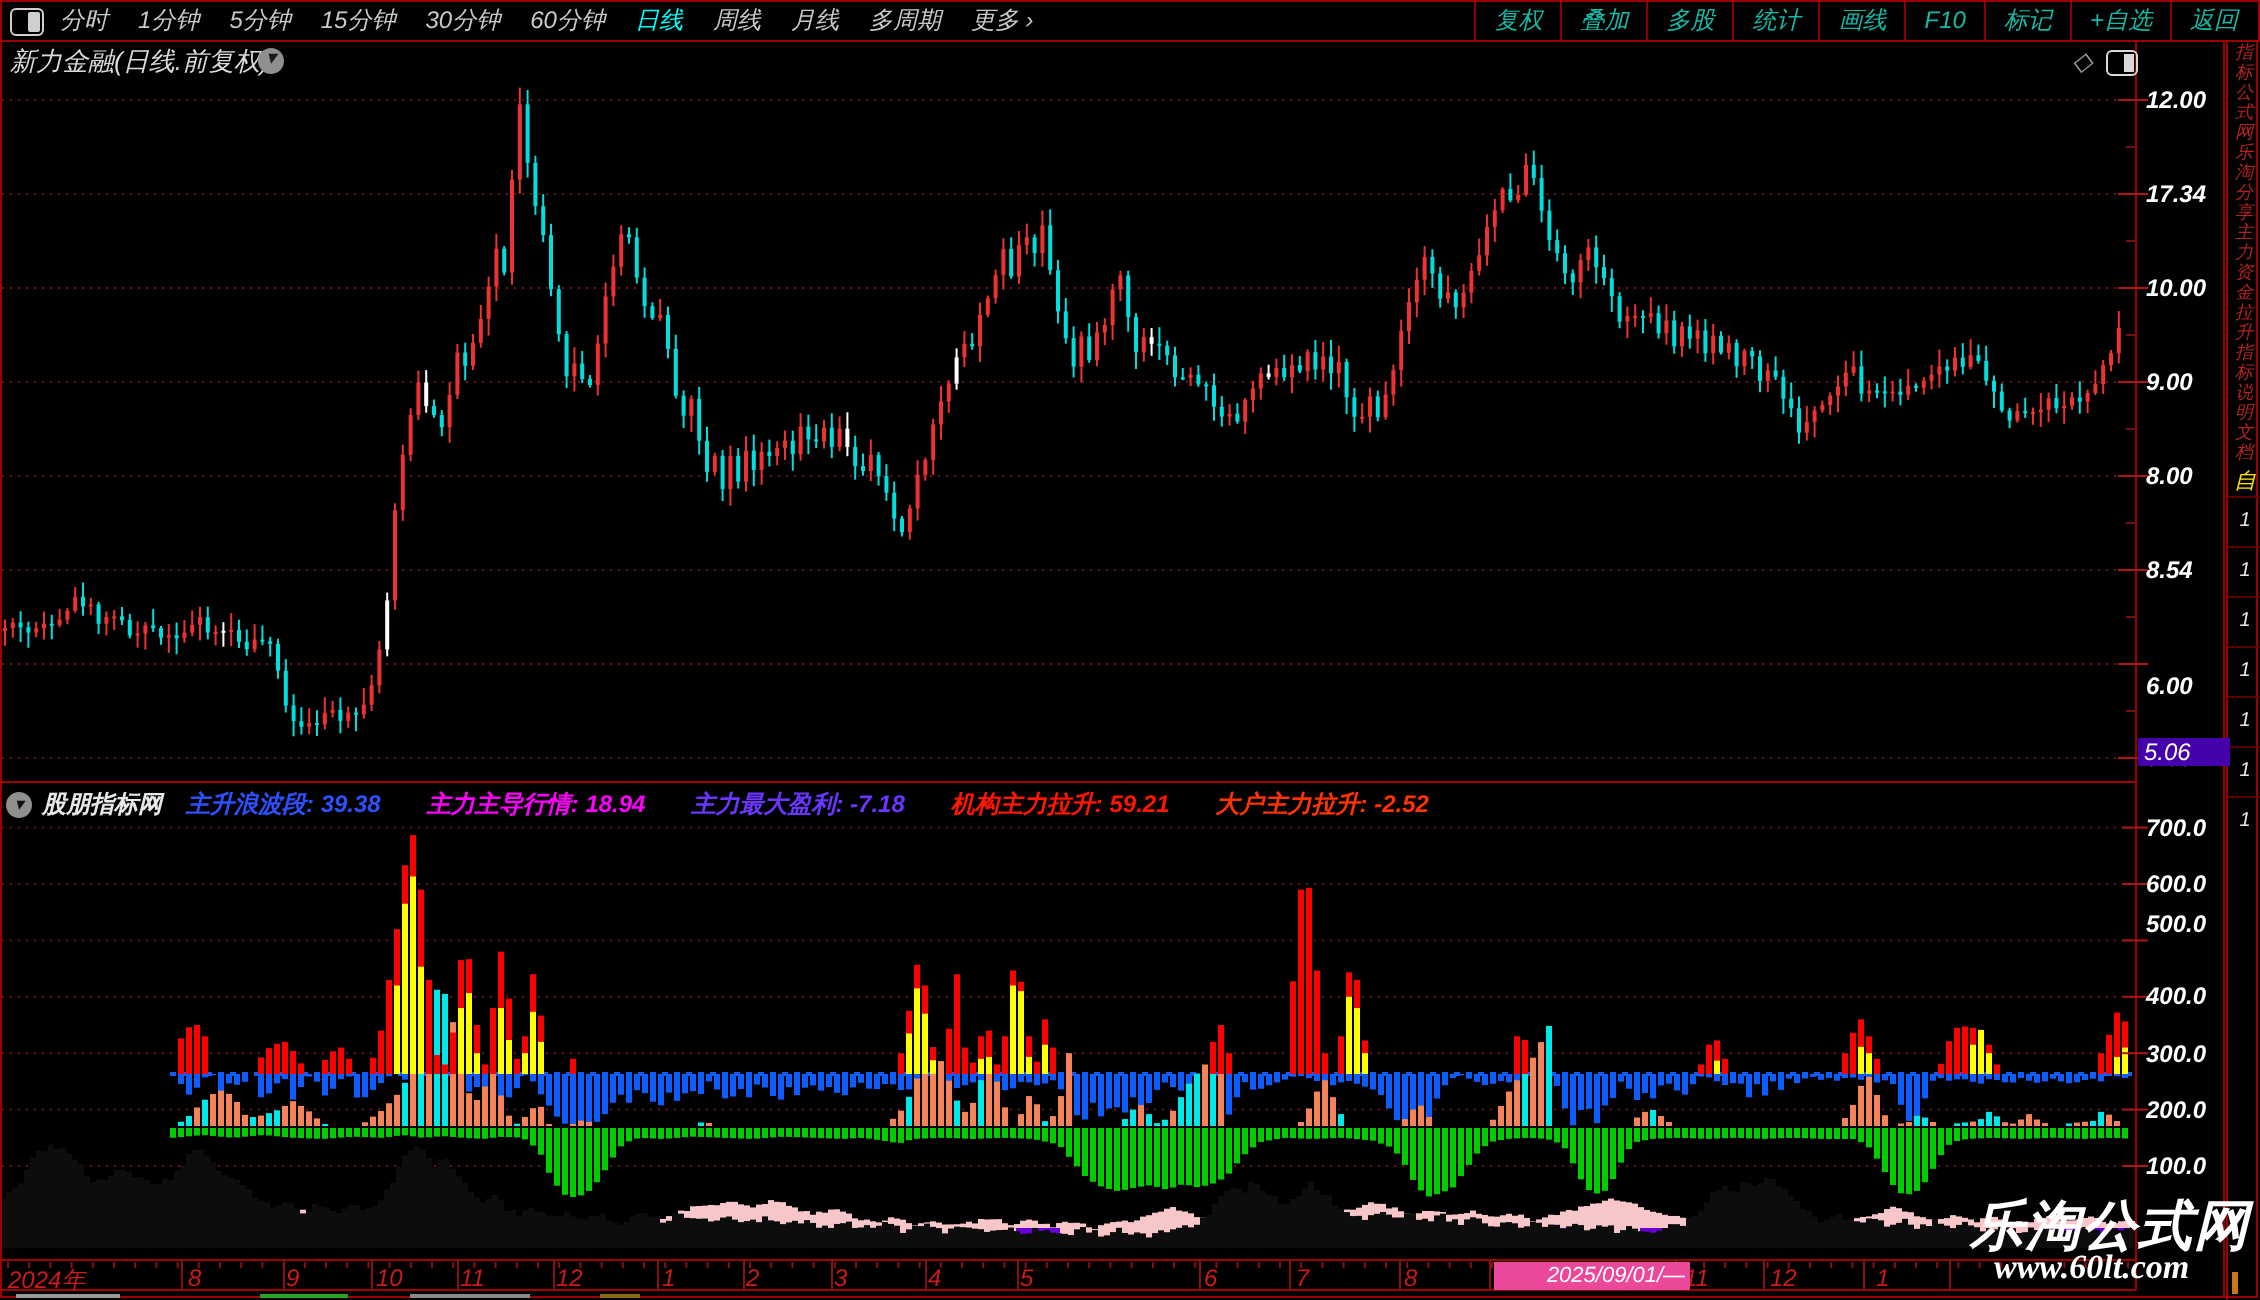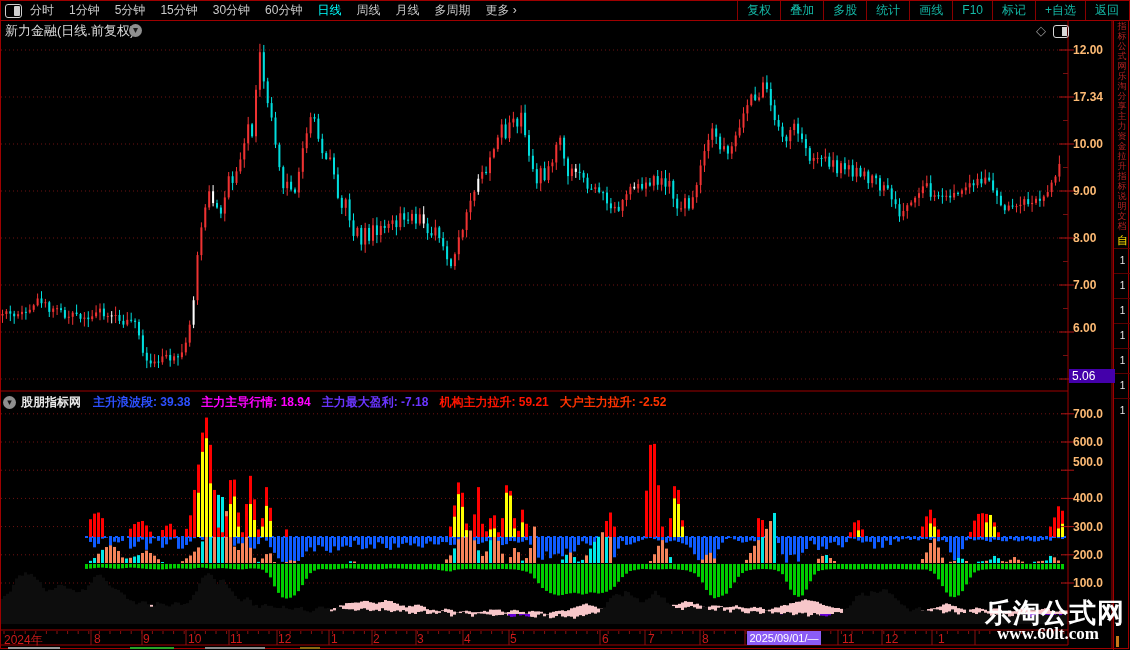--- a/index.html
+++ b/index.html
@@ -1,47 +1,47 @@
 <!DOCTYPE html>
 <html><head>
 <meta charset="utf-8">
 <style>
   html,body{margin:0;padding:0;background:#000;}
   #app{position:relative;width:1130px;height:650px;background:#000;overflow:hidden;
-       font-family:"Liberation Sans",sans-serif;-webkit-font-smoothing:none;}
+       font-family:"Liberation Sans",sans-serif;font-style:italic;-webkit-font-smoothing:none;}
   svg#gfx{position:absolute;left:0;top:0;z-index:1;}
   .menubar{position:absolute;left:0;top:0;width:1130px;height:21px;box-sizing:border-box;
            border:1px solid #9e0000;background:#000;z-index:5;display:flex;align-items:center;}
   .win-icon{width:15px;height:12px;border:1px solid #cfcfcf;border-radius:3px;margin:0 8px 0 4px;
             position:relative;background:#000;}
   .win-icon::after{content:"";position:absolute;right:1px;top:1px;bottom:1px;width:6px;background:#cfcfcf;border-radius:1px;}
   .menu-left{display:flex;gap:15px;color:#c9c9c9;font-size:12px;white-space:nowrap;}
   .menu-left .mi{cursor:default;}
   .menu-left .mi.active{color:#00ffff;}
   .menu-right{position:absolute;right:1px;top:0;height:19px;display:flex;align-items:center;color:#14b8a6;font-size:12px;}
   .menu-right .mi{padding:0 9px;height:19px;line-height:19px;border-left:1px solid #8a0000;white-space:nowrap;}
   .chart-title{position:absolute;left:5px;top:22px;color:#dadada;font-size:13px;z-index:6;}
   .title-chevron{position:absolute;left:129px;top:24px;width:13px;height:13px;border-radius:50%;
                  background:#8f8f8f;color:#1a1a1a;font-size:10px;line-height:12px;text-align:center;z-index:6;}
   .diamond-icon{position:absolute;left:1036px;top:23px;color:#9a9a9a;font-size:13px;z-index:6;}
   .split-icon{position:absolute;left:1053px;top:25px;width:14px;height:11px;border:1px solid #d8d8d8;
               border-radius:3px;z-index:6;}
   .split-icon::after{content:"";position:absolute;right:1px;top:1px;bottom:1px;width:5px;background:#d8d8d8;}
-  .axis-label{position:absolute;left:1073px;width:40px;color:#fdba74;font-size:12px;font-weight:700;z-index:6;}
+  .axis-label{position:absolute;left:1073px;width:40px;color:#ffffff;font-size:12px;font-weight:700;z-index:6;}
   .price-tag{position:absolute;left:1069px;width:43px;height:14px;background:#4400aa;color:#fff;
              font-size:12px;line-height:14px;padding-left:3px;z-index:7;}
   .sub-header{position:absolute;left:0;top:394px;height:16px;width:1060px;display:flex;align-items:center;
               font-size:12px;font-weight:700;z-index:6;white-space:nowrap;}
   .sub-header .src-icon{width:13px;height:13px;border-radius:50%;background:#8f8f8f;color:#111;
               font-size:9px;line-height:12px;text-align:center;margin:0 5px 0 3px;font-weight:400;}
   .sub-header .src-name{color:#e8e8e8;margin-right:12px;}
-  .sub-header .fld{margin-right:11px;}
+  .sub-header .fld{margin-right:23px;}
   .date-label{position:absolute;top:632px;color:#ce1a1a;font-size:12px;z-index:6;white-space:nowrap;}
-  .date-highlight{position:absolute;top:631px;height:14px;background:#8b5cf6;color:#fff;font-size:11px;
-                  line-height:14px;text-align:center;z-index:7;}
+  .date-highlight{position:absolute;top:631px;height:14px;background:#ec4899;color:#fff;font-size:11px;
+                  line-height:14px;text-align:center;z-index:7;padding-left:24px;}
   .wm1{position:absolute;left:985px;top:595px;color:#fff;font-size:27px;font-weight:700;letter-spacing:1px;z-index:9;}
   .wm2{position:absolute;left:997px;top:624px;color:#fff;font-size:17px;font-weight:700;
        font-family:"Liberation Serif",serif;z-index:9;}
   .right-strip{position:absolute;left:1113px;top:21px;width:17px;height:629px;border-left:1px solid #9e0000;
                z-index:6;overflow:hidden;}
   .strip-chars{color:#b42222;font-size:9px;line-height:10px;text-align:center;width:16px;}
   .strip-self{color:#ffe000;font-size:11px;text-align:center;margin-top:2px;}
   .strip-one{color:#e8e8e8;font-size:10px;text-align:center;border-top:1px solid #5a0000;line-height:24px;}
 </style>
 </head>
@@ -2438,22 +2438,22 @@
   <div class="title-chevron">▾</div>
   <div class="diamond-icon">◇</div>
   <div class="split-icon"></div>
 
   <div id="mainAxis">
       <div class="axis-label" style="top: 43px;">12.00</div>
       <div class="axis-label" style="top: 90px;">17.34</div>
       <div class="axis-label" style="top: 137px;">10.00</div>
       <div class="axis-label" style="top: 184px;">9.00</div>
       <div class="axis-label" style="top: 231px;">8.00</div>
-      <div class="axis-label" style="top: 278px;">7.00</div>
-      <div class="axis-label" style="top: 321px;">6.00</div>
+      <div class="axis-label" style="top: 278px;">8.54</div>
+      <div class="axis-label" style="top: 336px;">6.00</div>
       <div class="axis-label" style="top: 372px;">5.00</div>
       <div class="price-tag" style="top: 369.18px;">5.06</div>
     </div>
   <div id="subAxis">
       <div class="axis-label" style="top: 406.8px;">700.0</div>
       <div class="axis-label" style="top: 435px;">600.0</div>
       <div class="axis-label" style="top: 455px;">500.0</div>
       <div class="axis-label" style="top: 491.4px;">400.0</div>
       <div class="axis-label" style="top: 519.6px;">300.0</div>
       <div class="axis-label" style="top: 547.8px;">200.0</div>

